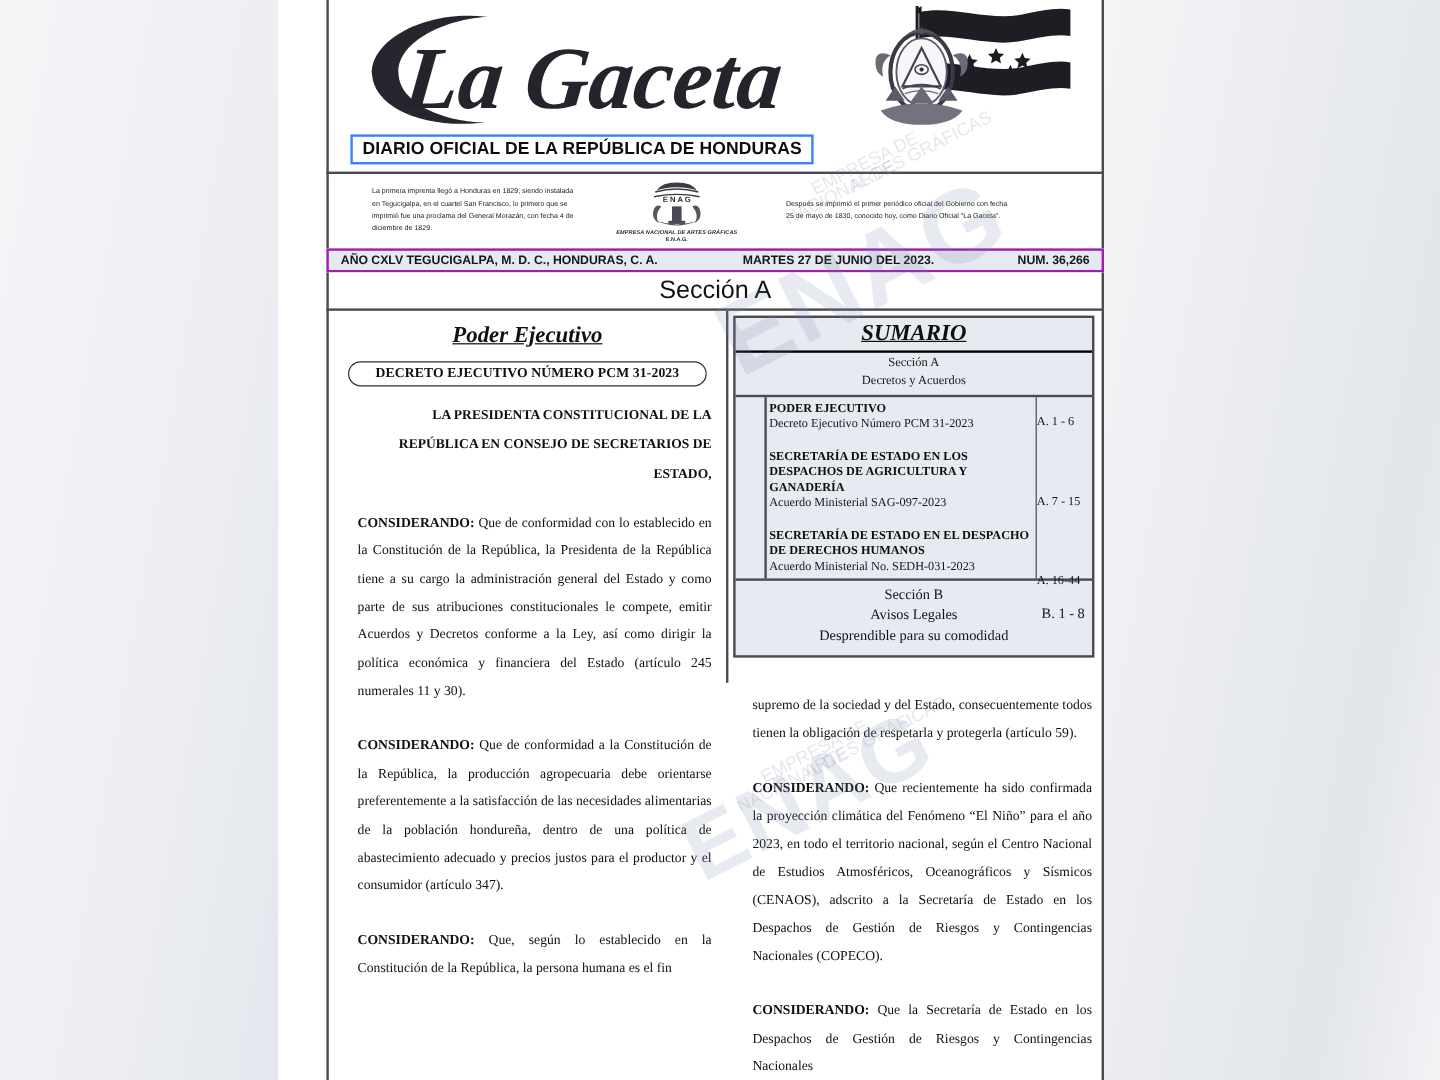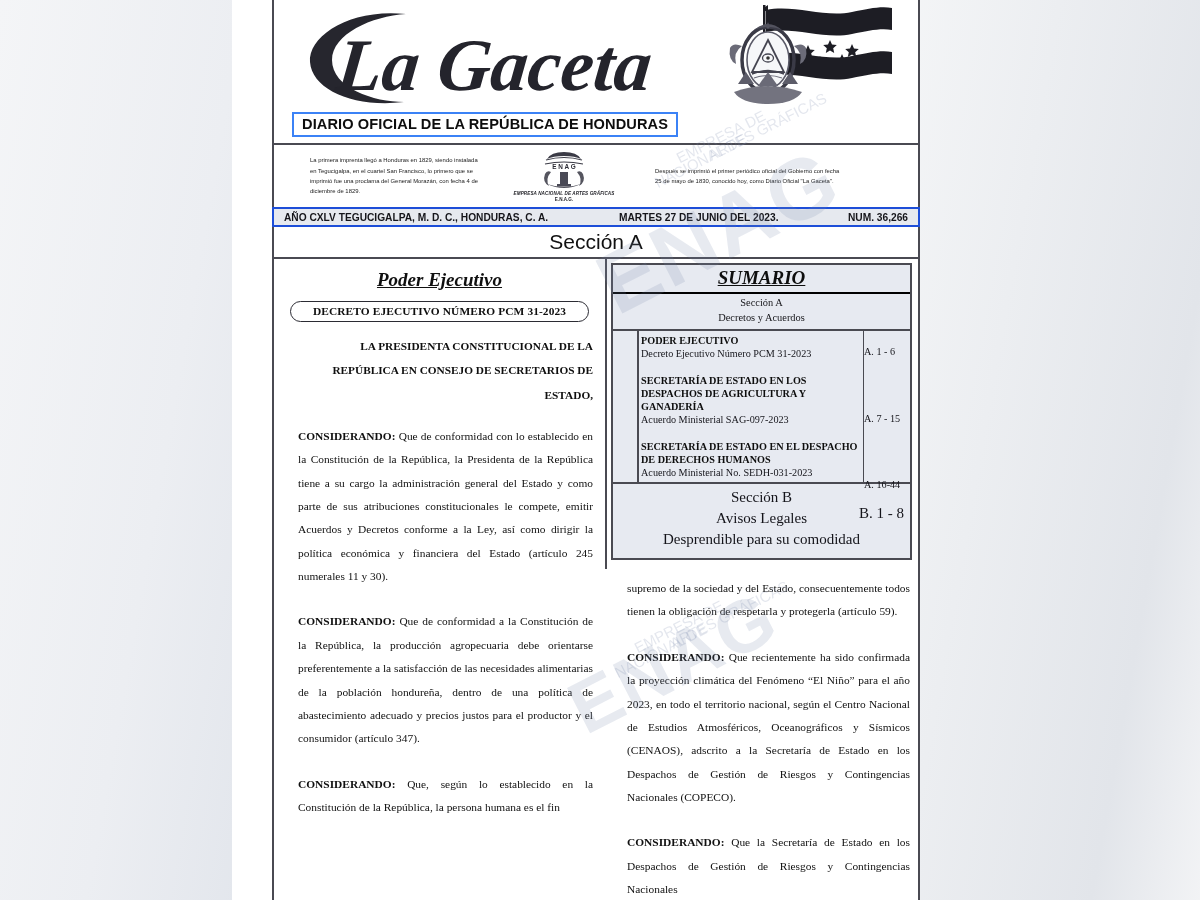--- a/index.html
+++ b/index.html
@@ -121,21 +121,21 @@
     font-size: 4.6px;
     font-weight: bold;
     color: #26262c;
     margin-top: 1px;
   }
 
   
   .datebar {
     position: relative;
     height: 20px;
-    border: 2px solid #1d4ed8;
+    border: 2px solid #a21caf;
     box-sizing: border-box;
     background: #e6e9ef;
     display: flex;
     align-items: center;
     font-family: "Liberation Sans", sans-serif;
     font-weight: bold;
     font-size: 10.2px;
     color: #15151a;
   }
   .datebar .d1 { padding-left: 10px; }
@@ -308,21 +308,21 @@
     color: #14141a;
   }
   .sum-spacer { height: 9px; }
   .sum-footer {
     text-align: center;
     position: relative;
     padding: 3px 0 8px 0;
   }
   .sum-footer div {
     font-family: "Liberation Serif", serif;
-    font-size: 15px;
+    font-size: 12px;
     line-height: 1.42;
     color: #14141a;
   }
   .sum-b-pages {
     position: absolute;
     right: 6px;
     top: 19px;
     font-family: "Liberation Serif", serif;
     font-size: 10.3px;
     color: #14141a;

